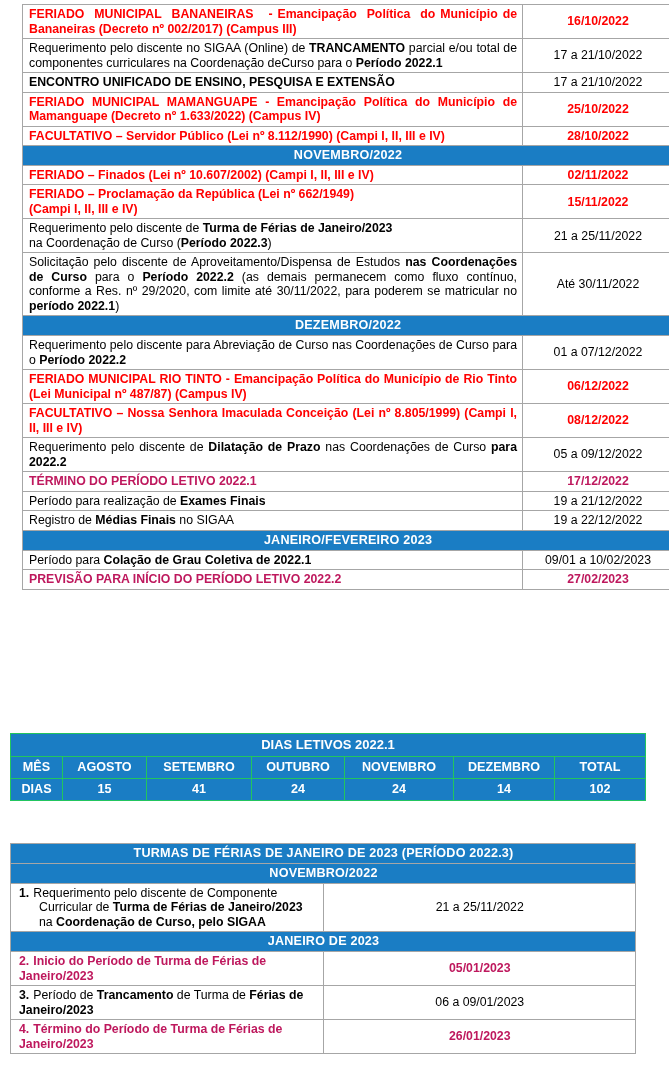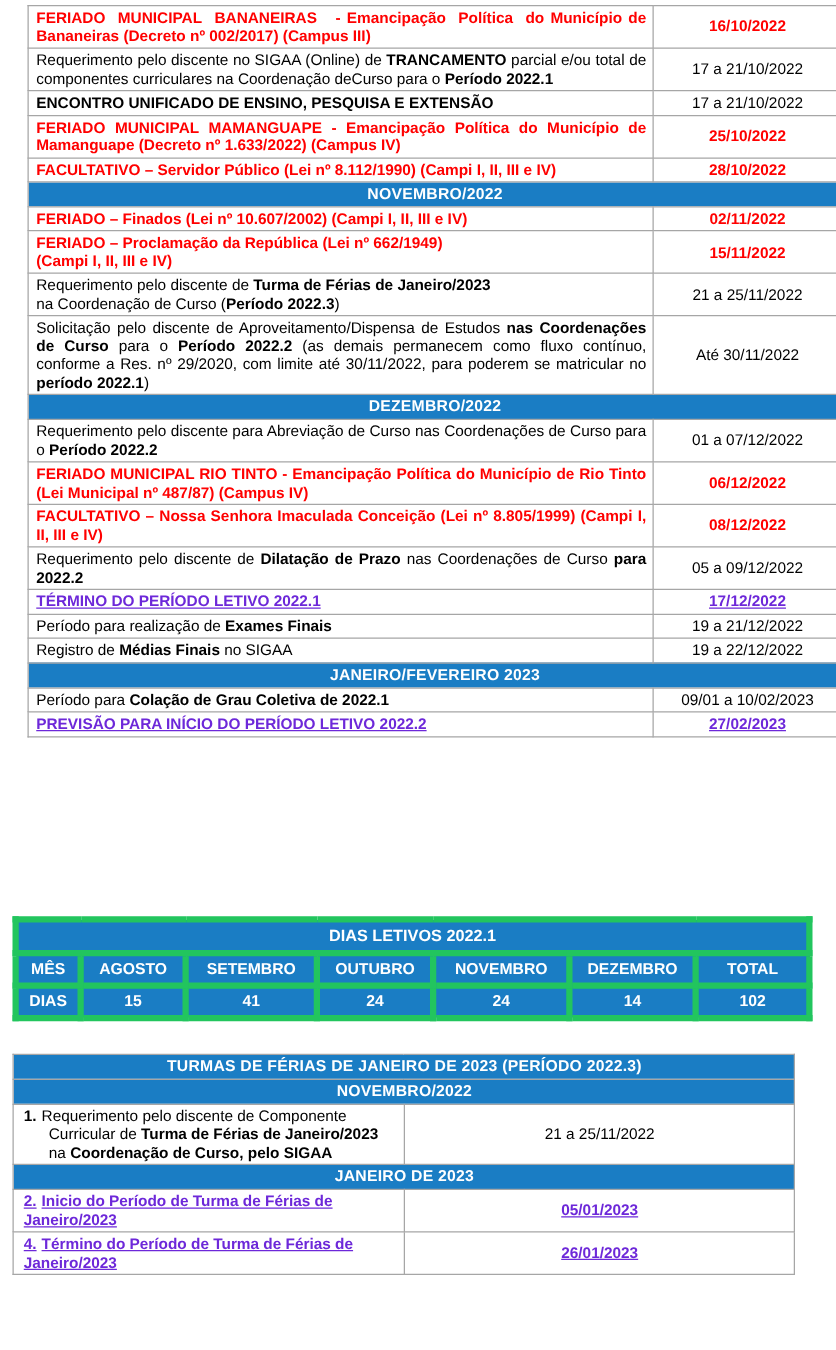--- a/index.html
+++ b/index.html
@@ -61,41 +61,41 @@
     font-weight: bold;
     text-align: center;
     letter-spacing: .2px;
     font-size: 12.6px;
     padding: 3px 0 3px 0;
     border: 1px solid #1a7dc4;
   }
 
   
   .red      { color: #ff0000; font-weight: bold; }
-  .green    { color: #6d28d9; font-weight: bold; text-decoration: underline; }
+  .green    { color: #be185d; font-weight: bold; }
   .bold     { font-weight: bold; }
   .ital     { }
   .clip     { overflow: hidden; }
 
   
   #dias-letivos {
     position: absolute;
     left: 10px;
     top: 733px;
     width: 635px;
     border-collapse: collapse;
     table-layout: fixed;
     font-size: 12.6px;
   }
   #dias-letivos td {
     background: #1a7dc4;
     color: #ffffff;
     font-weight: bold;
     text-align: center;
-    border: 5px solid #22c55e;
+    border: 1px solid #22c55e;
     padding: 3px 0;
     line-height: 1.2;
   }
   #dias-letivos td.title {
     font-size: 13px;
   }
 
   
   #turmas-ferias {
     position: absolute;
@@ -298,20 +298,26 @@
         <td class="month-banner" colspan="2">JANEIRO DE 2023</td>
       </tr>
 
       <tr>
         <td class="desc numbered green">
           <span class="num">2.</span><span>Inicio do Período de Turma de Férias de Janeiro/2023</span>
         </td>
         <td class="date green">05/01/2023</td>
       </tr>
 
+      <tr>
+        <td class="desc numbered">
+          <span class="num">3.</span>Período de <span class="bold">Trancamento</span> de Turma de <span class="bold">Férias de Janeiro/2023</span>
+        </td>
+        <td class="date">06 a 09/01/2023</td>
+      </tr>
 
       <tr>
         <td class="desc numbered green">
           <span class="num">4.</span><span>Término do Período de Turma de Férias de Janeiro/2023</span>
         </td>
         <td class="date green">26/01/2023</td>
       </tr>
     </tbody>
   </table>
 

